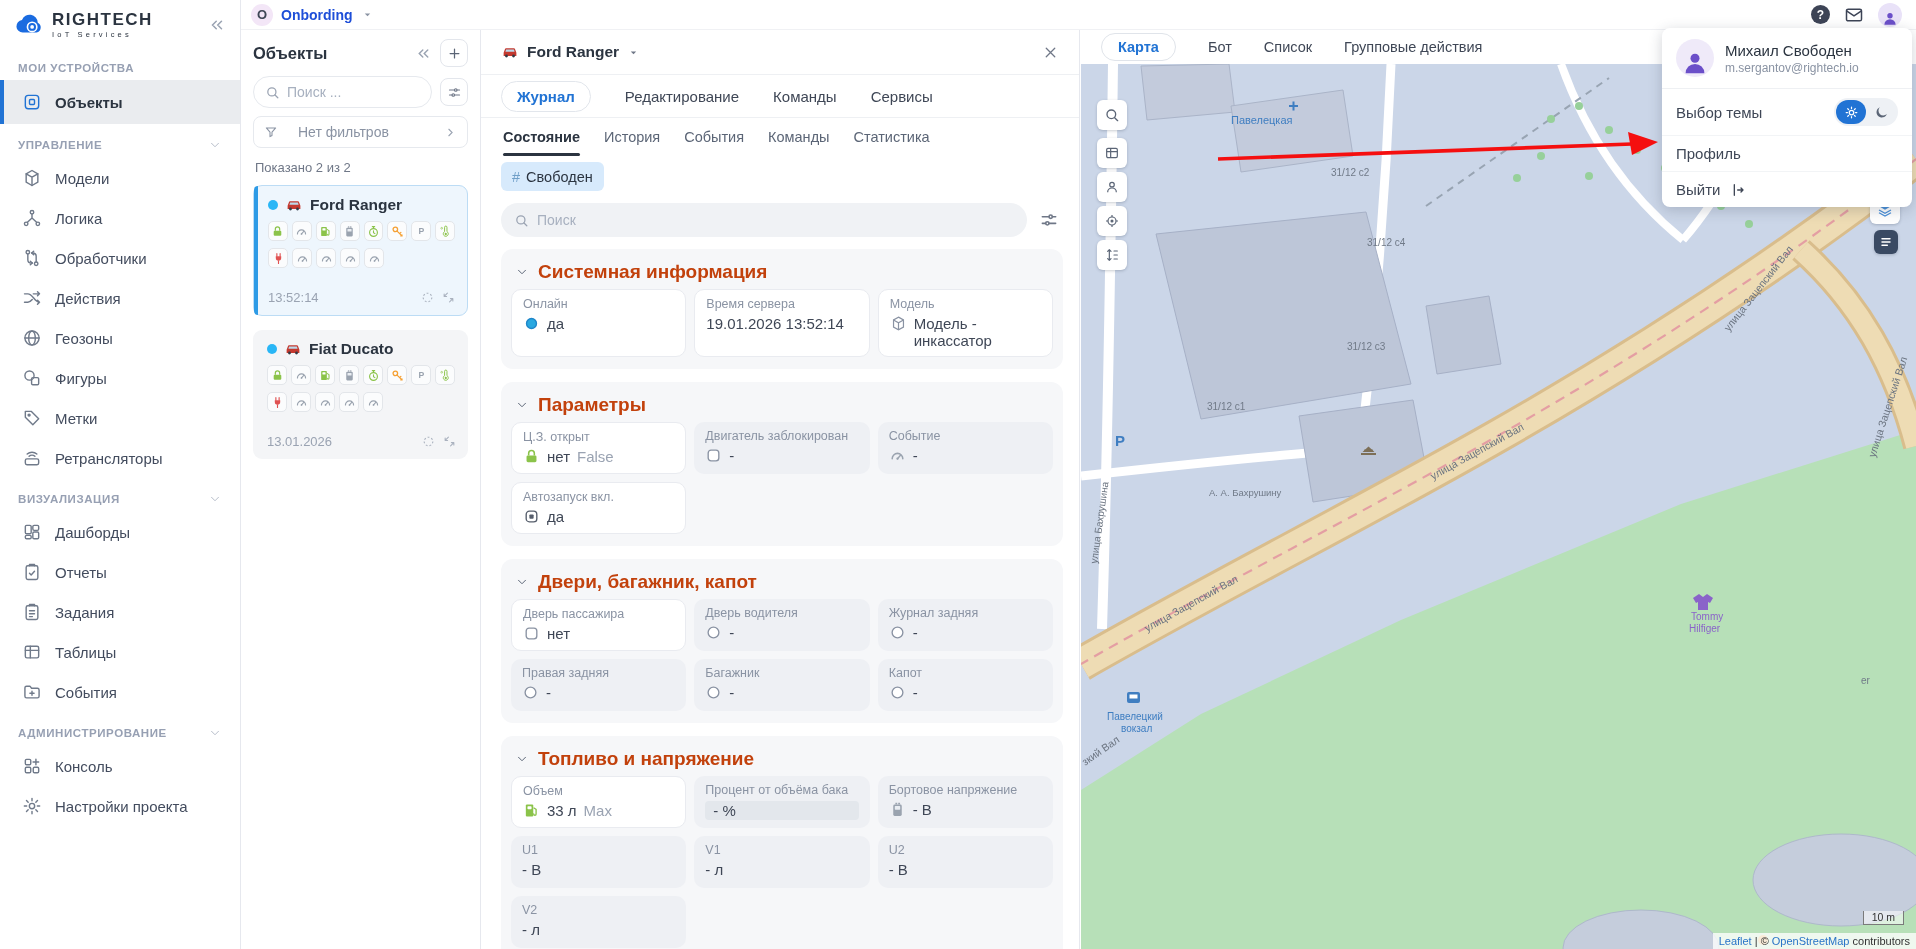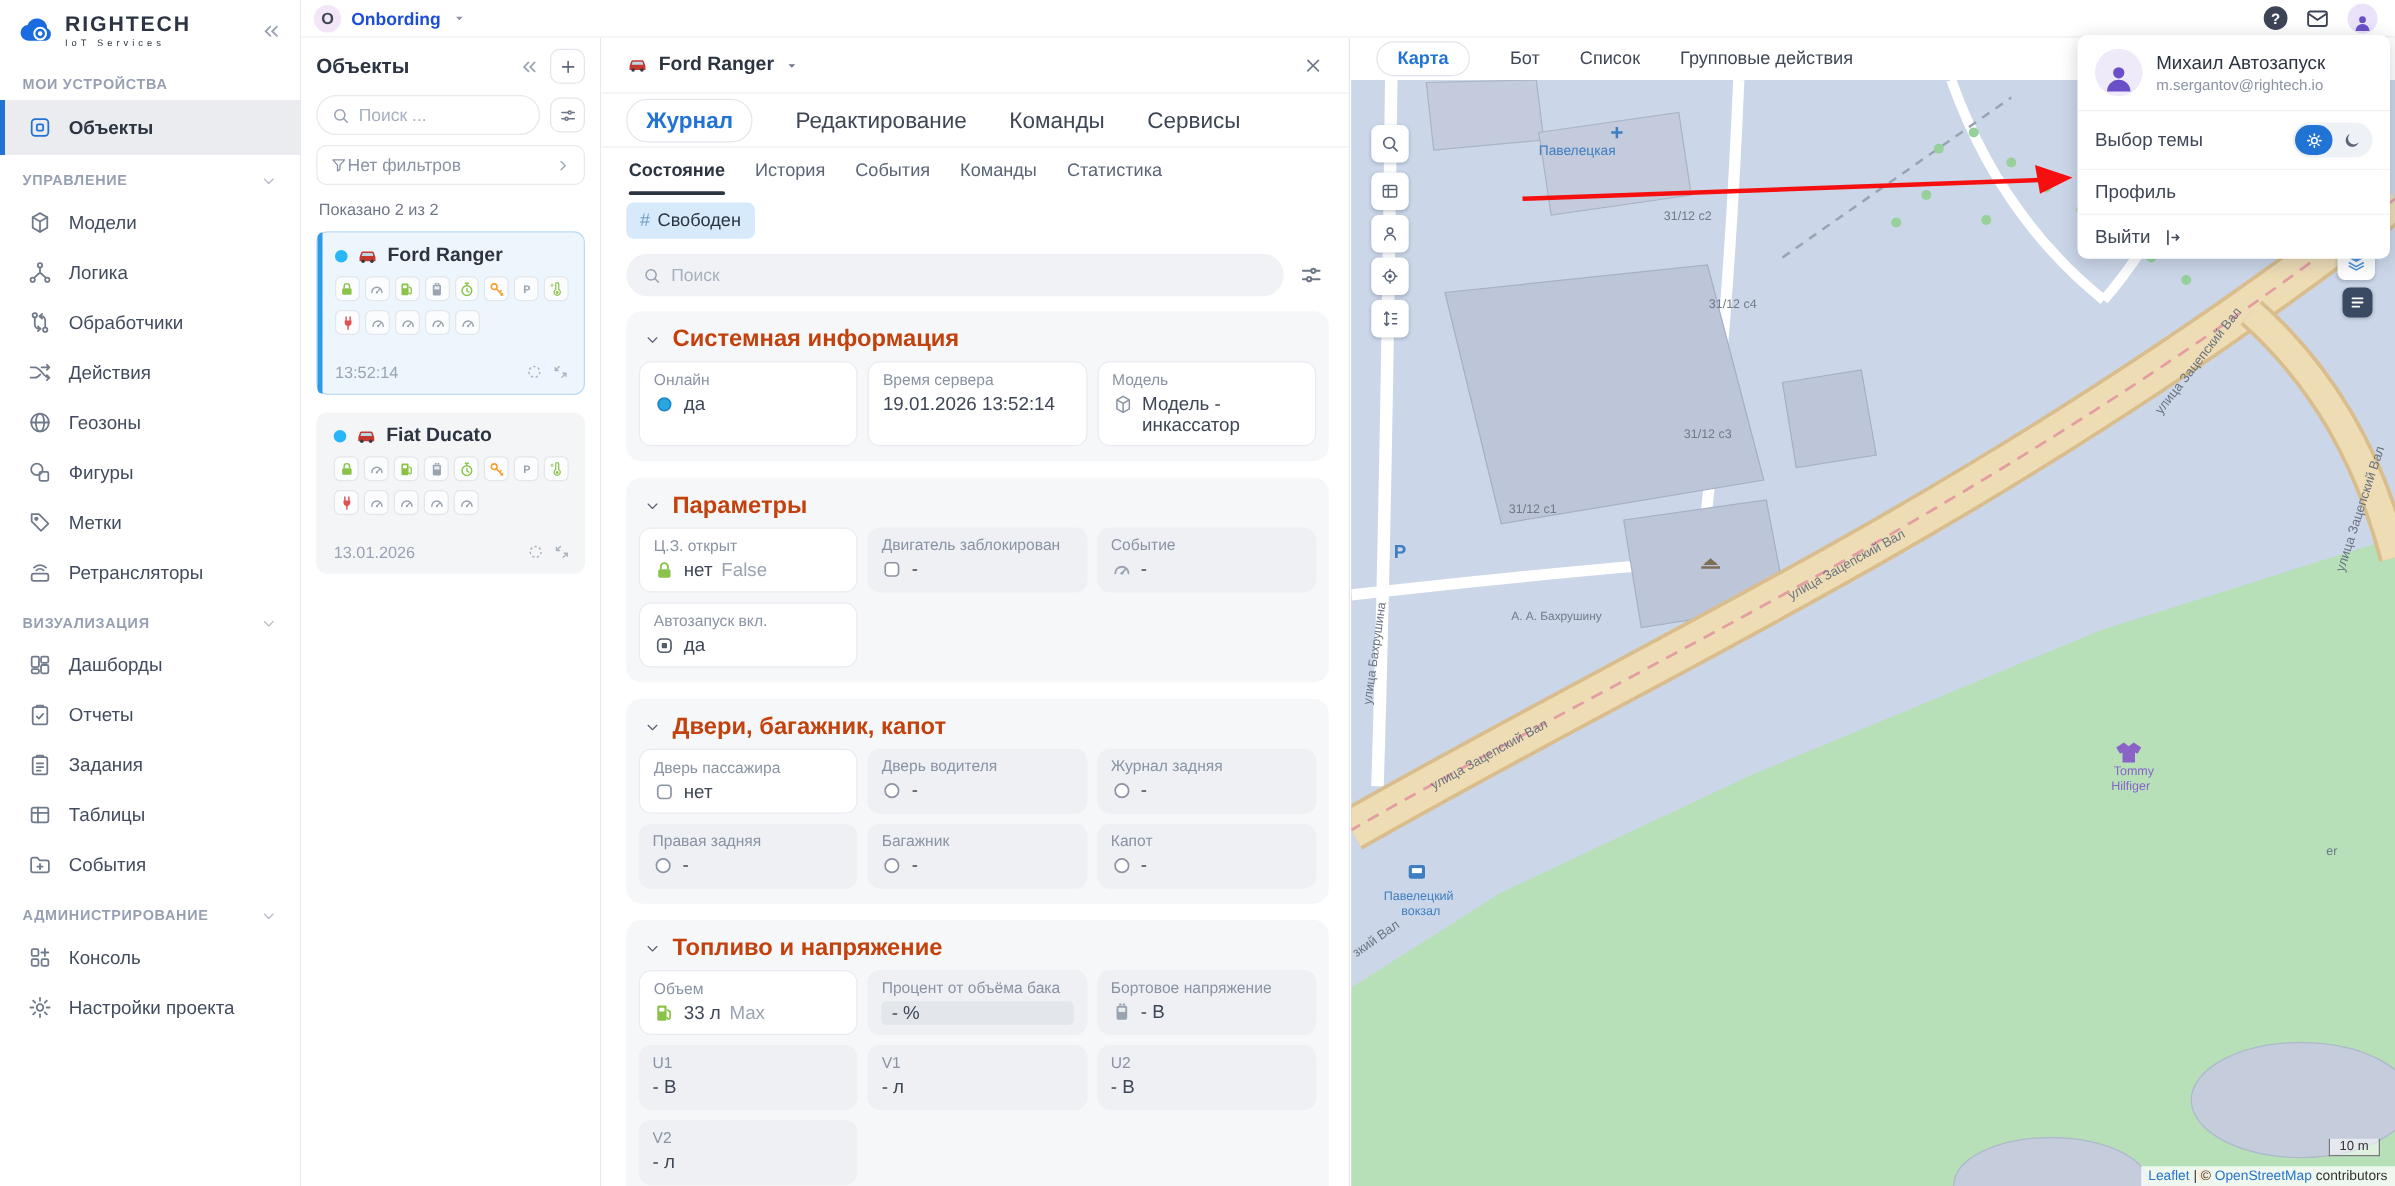--- a/index.html
+++ b/index.html
@@ -45,21 +45,21 @@
   .op-collapse { width:17px; height:17px; color:#9aa3b2; cursor:pointer; }
   .op-add { width:28px; height:28px; border:1px solid #e3e6ec; border-radius:8px; color:#5b6576; display:flex; align-items:center; justify-content:center; cursor:pointer; }
   .op-add svg { width:15px; height:15px; }
   .search-row { display:flex; align-items:center; gap:8px; margin-bottom:8px; }
   .search-pill { flex:1; display:flex; align-items:center; gap:7px; height:32px; border:1px solid #e6e9ee; border-radius:16px; padding:0 11px; background:#fff; }
   .search-pill .ic { width:15px; height:15px; color:#9aa3b2; }
   .search-pill input { border:none; outline:none; width:100%; font-size:14px; color:#3f4756; background:transparent; font-family:inherit; }
   .search-pill input::placeholder { color:#a7b0bf; }
   .sq-btn { width:28px; height:28px; border:1px solid #e3e6ec; border-radius:8px; color:#6f7787; display:flex; align-items:center; justify-content:center; cursor:pointer; background:#fff; }
   .sq-btn svg { width:15px; height:15px; }
-  .filter-row { display:flex; align-items:center; gap:0; height:32px; border:1px solid #e6e9ee; border-radius:8px; padding:0 10px; color:#8a93a3; font-size:14px; cursor:pointer; margin-bottom:8px; }
+  .filter-row { display:flex; align-items:center; gap:20px; height:32px; border:1px solid #e6e9ee; border-radius:8px; padding:0 10px; color:#8a93a3; font-size:14px; cursor:pointer; margin-bottom:8px; }
   .filter-row .ic { width:14px; height:14px; }
   .filter-row .chev { margin-left:auto; width:13px; height:13px; color:#9aa3b2; }
   .shown-count { font-size:13px; color:#6f7787; padding:4px 2px 10px 2px; }
   .obj-card { position:relative; border-radius:9px; background:#f4f5f7; padding:10px 12px 10px 14px; margin-bottom:14px; min-height:128px; cursor:pointer; }
   .obj-card.selected { background:#eef6fd; border:1px solid #bcdcf5; }
   .obj-card.selected::before { content:""; position:absolute; left:0; top:0; bottom:0; width:4px; border-radius:4px 0 0 4px; background:#2e9be6; }
   .obj-name-row { display:flex; align-items:center; gap:7px; }
   .obj-dot { width:10px; height:10px; border-radius:50%; background:#29b6f6; }
   .obj-car { width:18px; height:18px; }
   .obj-name { font-size:15.5px; font-weight:700; color:#2b3440; }
@@ -72,21 +72,21 @@
   .obj-foot-icons .ic { width:13px; height:13px; }
 
   
   .detail-panel { position:absolute; left:481px; top:30px; width:599px; height:919px; background:#fff; border-right:1px solid #e6e8ee; overflow:hidden; }
   .dp-header { display:flex; align-items:center; height:45px; padding:0 20px; border-bottom:1px solid #eef0f3; }
   .dp-title-wrap { display:flex; align-items:center; gap:8px; cursor:pointer; }
   .dp-title { font-size:15.5px; font-weight:700; color:#2b3440; }
   .dp-caret { width:13px; height:13px; color:#6f7787; }
   .dp-close { margin-left:auto; width:17px; height:17px; color:#6f7787; cursor:pointer; }
   .dp-tabs { display:flex; align-items:center; gap:34px; height:43px; padding:0 20px; border-bottom:1px solid #eef0f3; }
-  .dp-tab { font-size:18px; color:#3f4756; cursor:pointer; white-space:nowrap; }
+  .dp-tab { font-size:15px; color:#3f4756; cursor:pointer; white-space:nowrap; }
   .dp-tab.active { color:#2173d4; font-weight:600; border:1px solid #e2e6ec; border-radius:17px; padding:6px 15px; }
   .dp-subtabs { display:flex; align-items:center; gap:24px; height:38px; padding:0 22px; }
   .dp-subtab { position:relative; font-size:14.5px; color:#5b6576; cursor:pointer; height:100%; display:flex; align-items:center; }
   .dp-subtab.active { color:#2b3440; font-weight:700; }
   .dp-subtab.active::after { content:""; position:absolute; left:0; right:0; bottom:0; height:3px; background:#2b3440; border-radius:2px; }
   .status-chip { display:inline-flex; align-items:center; gap:6px; margin:6px 20px 10px 20px; background:#d7eafc; border-radius:6px; height:29px; padding:0 11px; font-size:14.5px; color:#2b3440; font-weight:500; }
   .status-chip .hash { color:#6f9fc8; font-weight:400; }
   .dp-search-row { display:flex; align-items:center; gap:12px; margin:2px 20px 12px 20px;justify-content:space-between; }
   .dp-search { flex:1; display:flex; align-items:center; gap:8px; height:34px; background:#f0f2f5; border-radius:17px; padding:0 13px; }
   .dp-search .ic { width:15px; height:15px; color:#9aa3b2; }
@@ -1102,21 +1102,21 @@
 
   <div class="user-menu">
     <div class="um-user">
       <span class="um-avatar">
           <svg viewBox="0 0 24 24">
             <circle cx="12" cy="9" r="3.6" fill="#6b4fc9"></circle>
             <path d="M4.5 21a7.5 7.5 0 0115 0z" fill="#6b4fc9"></path>
           </svg>
         </span>
       <span>
-        <div class="um-name">Михаил Автозапуск</div>
+        <div class="um-name">Михаил Свободен</div>
         <div class="um-email">m.sergantov@rightech.io</div>
       </span>
     </div>
     <div class="um-row">
       <span>Выбор темы</span>
       <span class="theme-toggle">
         <span class="theme-btn active">
             <span class="ic" style="width:15px;height:15px;">
               <svg viewBox="0 0 24 24" fill="none" stroke="currentColor" stroke-width="2" stroke-linecap="round">
                 <circle cx="12" cy="12" r="3.6"></circle>

